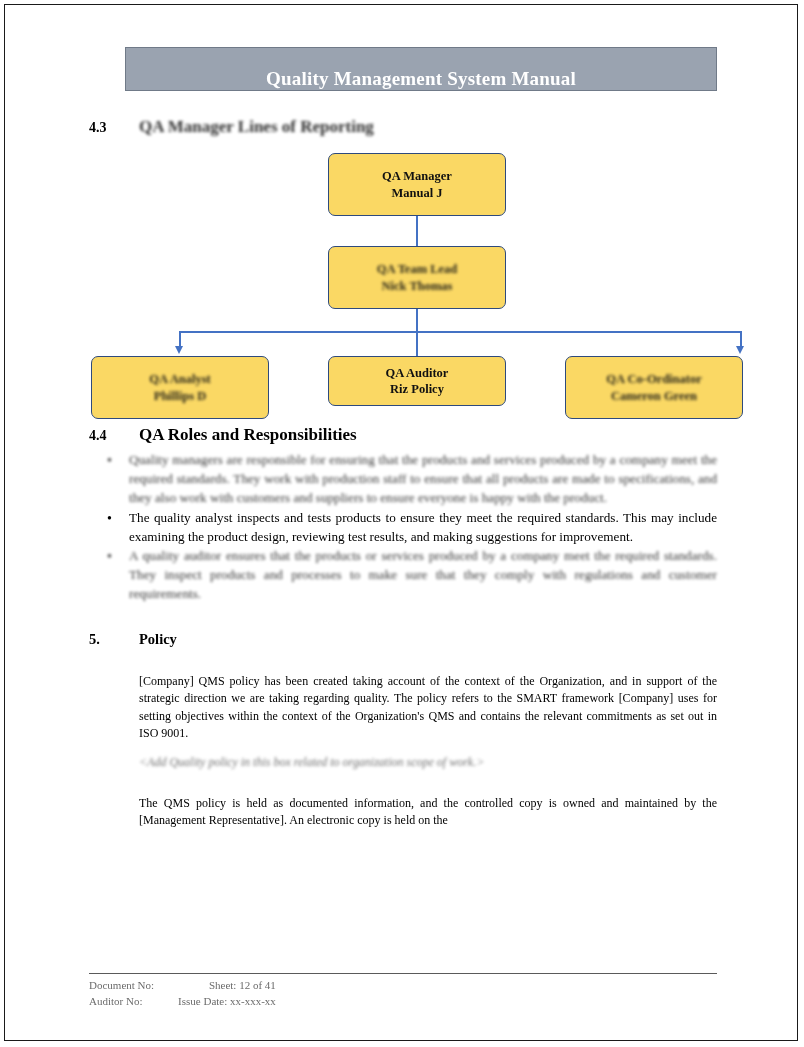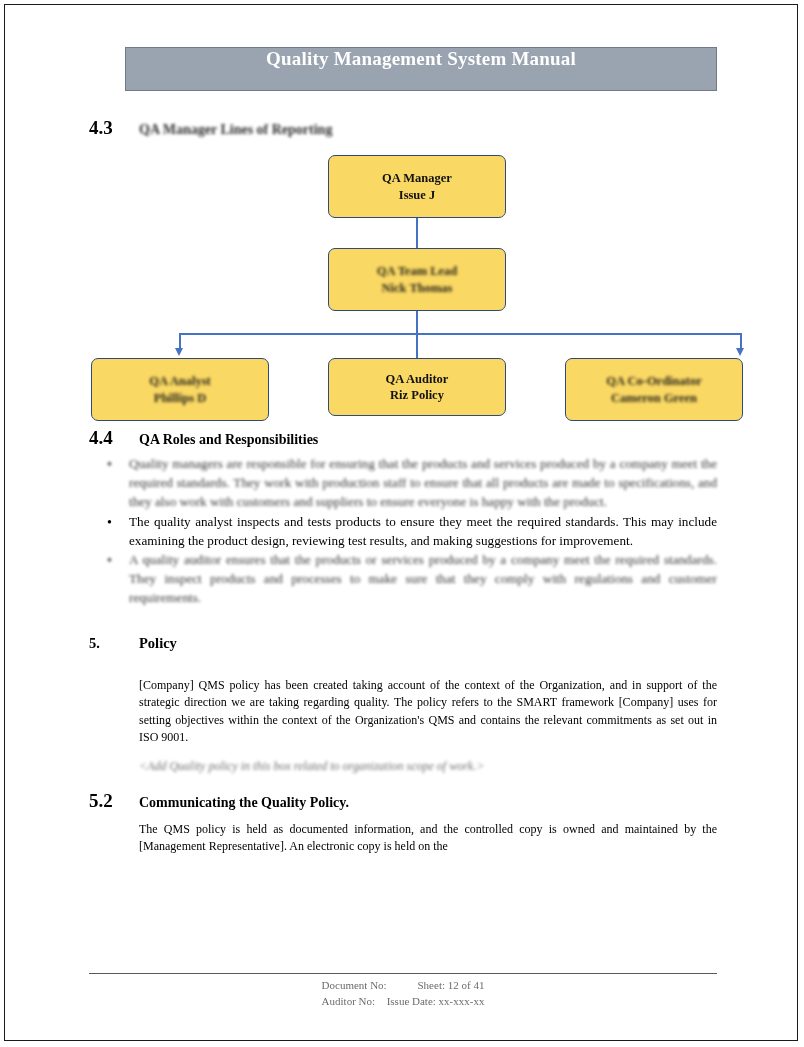--- a/index.html
+++ b/index.html
@@ -33,44 +33,44 @@
     width: 628px;
   }
 
   
   .title-bar {
     background: #9aa3b0;
     border: 1px solid #707a88;
     box-sizing: border-box;
     height: 44px;
     display: flex;
-    align-items: flex-start;
+    align-items: flex-end;
     justify-content: center;
     margin-left: 36px;
   }
   .title-bar-text {
     font-size: 19px;
     font-weight: bold;
     color: #ffffff;
     letter-spacing: 0.2px;
   }
 
   
   .heading-row {
     display: flex;
     align-items: baseline;
   }
   .heading-num {
     width: 50px;
     flex: 0 0 50px;
-    font-size: 19px;
+    font-size: 14px;
     font-weight: bold;
   }
   .heading-text {
-    font-size: 14px;
+    font-size: 17px;
     font-weight: bold;
   }
   .heading-text.blurred {
     filter: blur(1.6px);
     opacity: 0.82;
   }
   .h-sec {
     font-size: 14.5px;
   }
 
@@ -96,21 +96,21 @@
     color: #111111;
   }
   .node .l1, .node .l2 { display: block; }
   .node.blurred .l1, .node.blurred .l2 {
     filter: blur(1.7px);
     opacity: 0.9;
   }
   .node-manager { left: 239px; top: 8px;  width: 178px; height: 63px; }
   .node-lead    { left: 239px; top: 101px; width: 178px; height: 63px; }
   .node-analyst { left: 2px;   top: 211px; width: 178px; height: 63px; }
-  .node-auditor { left: 239px; top: 211px; width: 178px; height: 58px; }
+  .node-auditor { left: 239px; top: 211px; width: 178px; height: 50px; }
   .node-coord   { left: 476px; top: 211px; width: 178px; height: 63px; }
 
   .conn {
     position: absolute;
     background: #4472c4;
   }
   .v-line { width: 1.6px; }
   .h-line { height: 1.6px; }
   .arrow-down {
     position: absolute;
@@ -178,24 +178,25 @@
 
   
   .footer {
     position: absolute;
     left: 84px;
     top: 968px;
     width: 628px;
     border-top: 1.2px solid #5a5a5a;
     padding-top: 4px;
     display: flex;
-    justify-content: center;
+    justify-content: flex-start;
     font-size: 11px;
     color: #6b6b6b;
     line-height: 1.45;
+    gap: 24px;
   }
   .footer-col-right { text-align: right; }
 </style>
 </head>
 <body>
 
 <div class="page">
 
   <div class="content">
 
@@ -216,21 +217,21 @@
       <div class="conn v-line c-lead-down"></div>
       <div class="conn h-line c-bus"></div>
       <div class="conn v-line c-left-drop"></div>
       <div class="conn v-line c-mid-drop"></div>
       <div class="conn v-line c-right-drop"></div>
       <div class="arrow-down a-left"></div>
       <div class="arrow-down a-right"></div>
 
       <div class="node node-manager">
         <span class="l1">QA Manager</span>
-        <span class="l2">Issue J</span>
+        <span class="l2">Manual J</span>
       </div>
 
       <div class="node node-lead blurred">
         <span class="l1">QA Team Lead</span>
         <span class="l2">Nick Thomas</span>
       </div>
 
       <div class="node node-analyst blurred">
         <span class="l1">QA Analyst</span>
         <span class="l2">Phillips D</span>
@@ -273,24 +274,20 @@
 
     <div class="spacer-md"></div>
 
 
     <div class="para">[Company] QMS policy has been created taking account of the context of the Organization, and in support of the strategic direction we are taking regarding quality. The policy refers to the SMART framework [Company] uses for setting objectives within the context of the Organization's QMS and contains the relevant commitments as set out in ISO 9001.</div>
 
     <div class="note">&lt;Add Quality policy in this box related to organization scope of work.&gt;</div>
 
     <div class="spacer-md"></div>
 
-    <div class="heading-row">
-      <span class="heading-num">5.2</span>
-      <span class="heading-text">Communicating the Quality Policy.</span>
-    </div>
 
     <div class="para">The QMS policy is held as documented information, and the controlled copy is owned and maintained by the [Management Representative]. An electronic copy is held on the</div>
 
   </div>
 
   <div class="footer">
     <div class="footer-col-left">
       <div>Document No:</div>
       <div>Auditor No:</div>
     </div>

